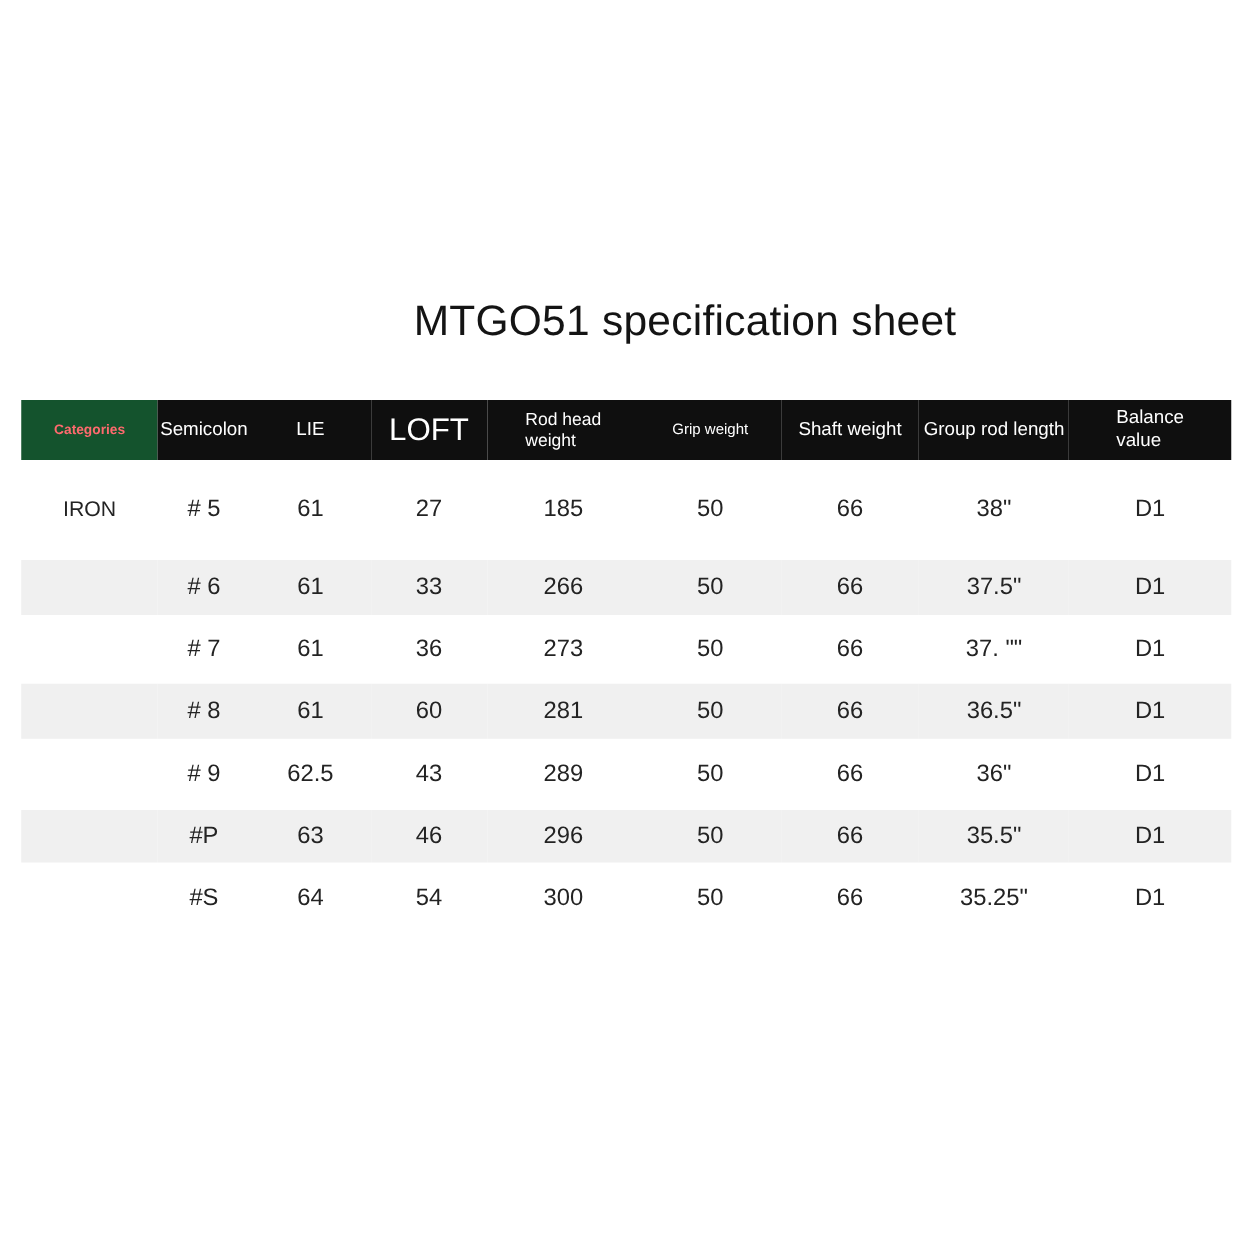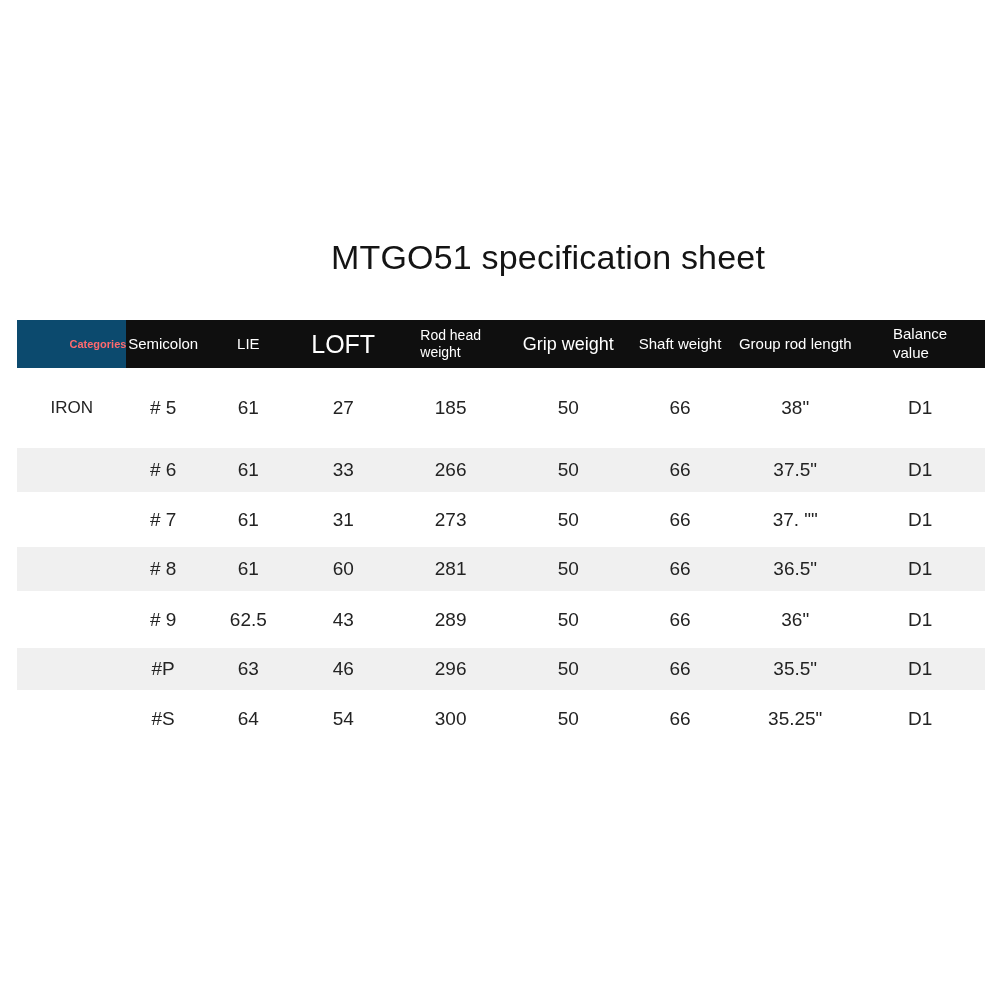--- a/index.html
+++ b/index.html
@@ -48,31 +48,30 @@
   th {
     background: #0f0f0f;
     color: #ffffff;
     font-weight: 400;
     text-align: center;
     vertical-align: middle;
     padding: 0;
     line-height: 1.15;
   }
   th.h-categories {
-    background: #0c4a6e;
+    background: #14532d;
     color: #ff6a6e;
     font-size: 11px;
     font-weight: 700;
-    text-align: right;
   }
   th.h-semicolon       { font-size: 15px; }
   th.h-lie             { font-size: 15px; }
   th.h-loft            { font-size: 25px; }
   th.h-rod_head_weight { font-size: 14px; }
-  th.h-grip_weight     { font-size: 18px; }
+  th.h-grip_weight     { font-size: 12px; }
   th.h-shaft_weight    { font-size: 15px; }
   th.h-group_rod_length{ font-size: 15px; text-align: center; }
   th.h-balance_value   { font-size: 15px; }
   .two-line { display: inline-block; text-align: left; line-height: 1.25; }
 
   td {
     text-align: center;
     vertical-align: middle;
     font-size: 19px;
     color: #232323;
@@ -139,21 +138,21 @@
           <td>266</td>
           <td>50</td>
           <td>66</td>
           <td>37.5"</td>
           <td>D1</td>
         </tr>
         <tr>
           <td class="rowhead"></td>
           <td># 7</td>
           <td>61</td>
-          <td>31</td>
+          <td>36</td>
           <td>273</td>
           <td>50</td>
           <td>66</td>
           <td>37. ""</td>
           <td>D1</td>
         </tr>
         <tr>
           <td class="rowhead"></td>
           <td># 8</td>
           <td>61</td>

